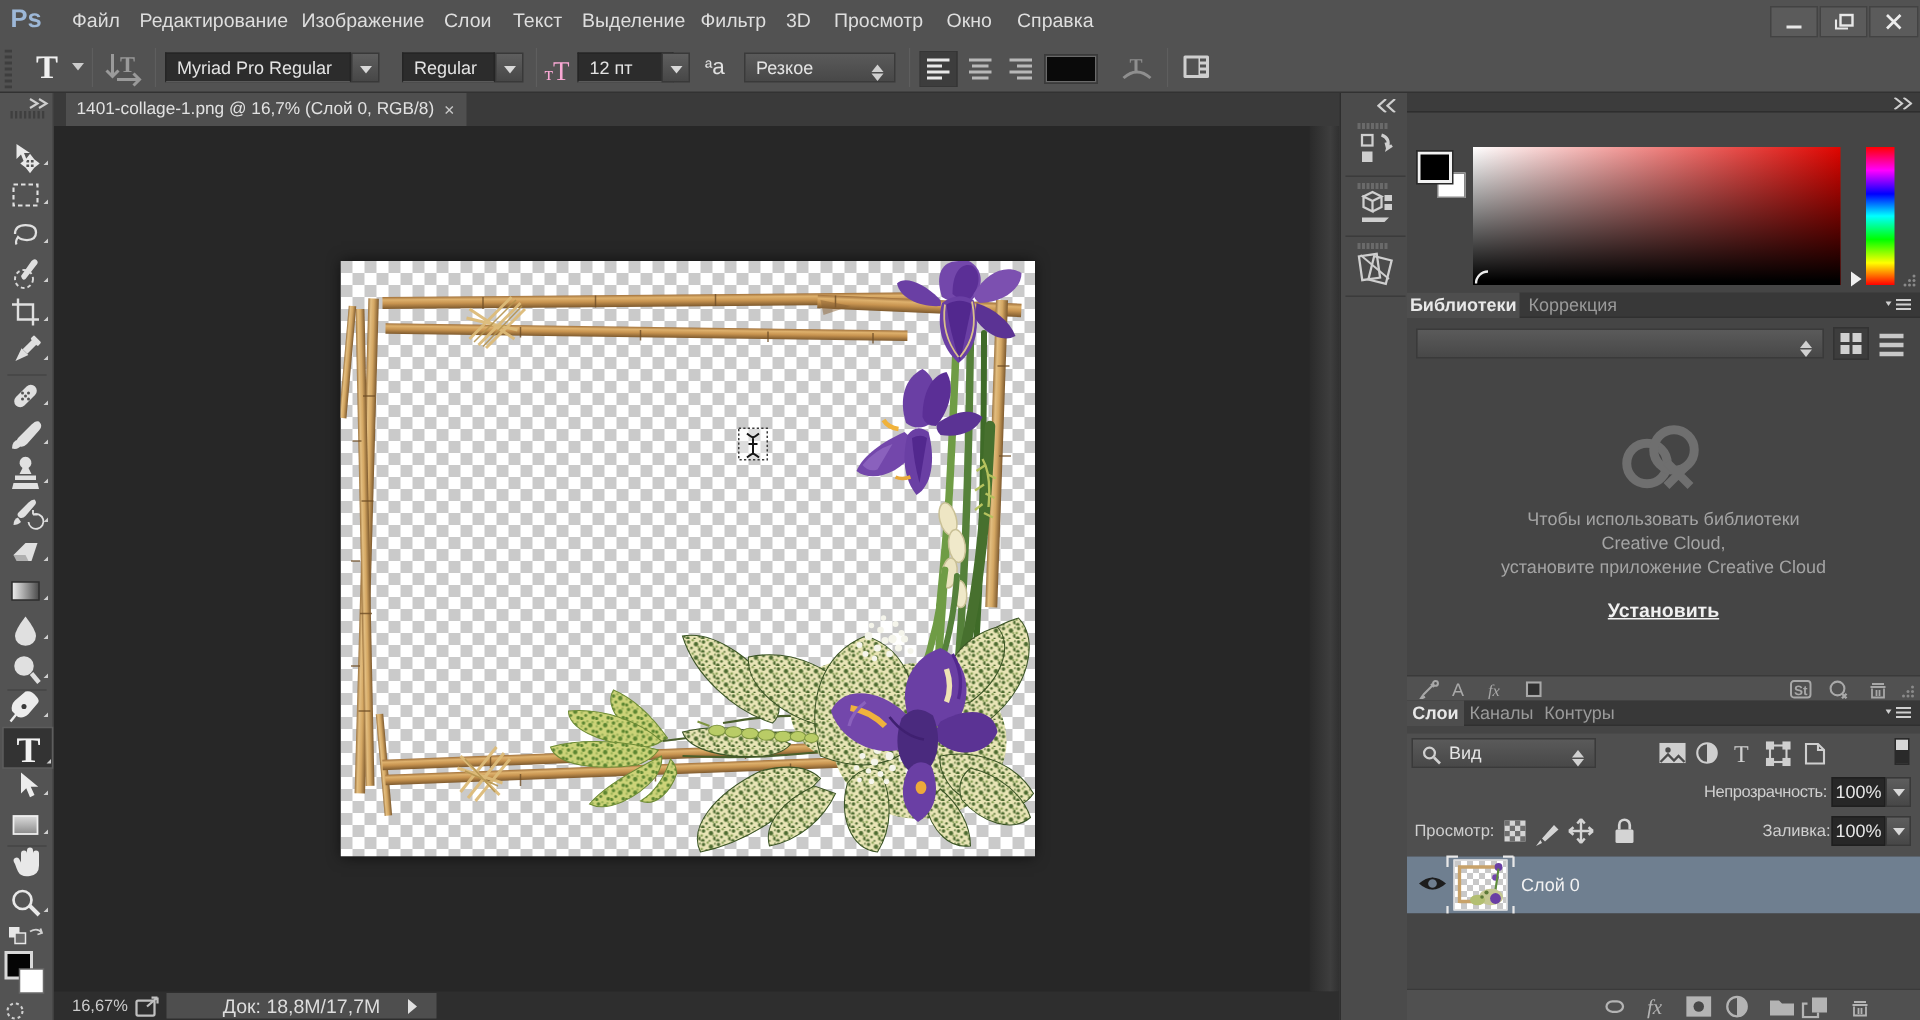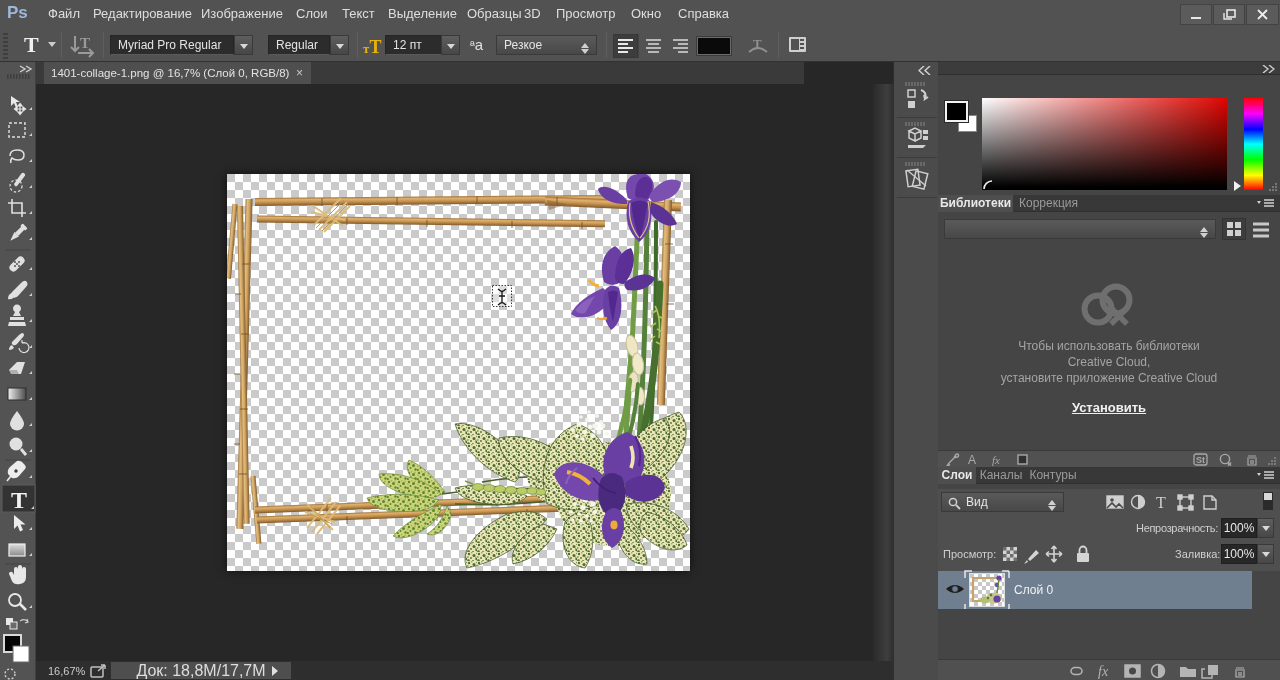--- a/index.html
+++ b/index.html
@@ -16,58 +16,58 @@
 .sep{top:3px;width:1px;height:26px;background:#3e3e3e;border-right:1px solid #5e5e5e;}
 .field{background:#2c2c2c;border:1px solid #252525;border-bottom-color:#5a5a5a;color:#e4e4e4;font-size:12px;line-height:18px;padding-left:7px;height:20px;}
 .dropbtn{width:19px;height:20px;background:linear-gradient(#5e5e5e,#474747);border:1px solid #393939;}
 .dropbtn:after{content:"";position:absolute;left:5px;top:8px;border:4px solid transparent;border-top:5px solid #d8d8d8;}
 .combo{height:20px;background:linear-gradient(#5a5a5a,#484848);border:1px solid #3a3a3a;color:#e4e4e4;font-size:12px;line-height:18px;padding-left:7px;}
 .updown:before{content:"";position:absolute;right:7px;top:3px;border:4px solid transparent;border-bottom:5px solid #d0d0d0;}
 .updown:after{content:"";position:absolute;right:7px;top:13px;border:4px solid transparent;border-top:5px solid #d0d0d0;}
 
 #toolbar{left:0;top:62px;width:36px;height:618px;background:#535353;border-right:1px solid #404040;}
 
-#tabstrip{left:36px;top:62px;width:768px;height:22px;background:#3a3a3a;}
+#tabstrip{left:36px;top:62px;width:857px;height:22px;background:#3a3a3a;}
 #tab{left:8px;top:0px;width:267px;height:22px;background:#4f4f4f;color:#e2e2e2;font-size:11.5px;line-height:22px;padding-left:7px;}
 #tab .x{position:absolute;right:8px;top:0;color:#c8c8c8;font-size:12px;}
 
 #canvas{left:36px;top:84px;width:837px;height:577px;background:#272727;overflow:hidden;}
 #vscroll{left:873px;top:84px;width:20px;height:577px;background:linear-gradient(to right,#2a2a2a,#3e3e3e 70%,#303030);}
 #doc{left:191px;top:90px;width:463px;height:397px;box-shadow:0 0 9px rgba(0,0,0,0.6);}
 
 #statusbar{left:36px;top:661px;width:857px;height:19px;background:#2e2e2e;color:#cccccc;font-size:12px;}
-#docbox{left:75px;top:1px;width:180px;height:17px;background:#4e4e4e;color:#dddddd;text-align:center;line-height:17px;font-size:16px;}
+#docbox{left:75px;top:1px;width:180px;height:17px;background:#4e4e4e;color:#dddddd;text-align:center;line-height:17px;font-size:13px;}
 
 #midstrip{left:893px;top:62px;width:45px;height:618px;background:#4b4b4b;border-left:1px solid #2e2e2e;}
 .midbtn{left:3px;width:40px;height:39px;border-bottom:1px solid #3b3b3b;}
 
 #rightcol{left:938px;top:62px;width:342px;height:618px;background:#454545;}
 .ptabs{left:0;width:342px;height:17px;background:#383838;border-bottom:1px solid #303030;}
 .ptab{position:absolute;top:0;height:17px;line-height:17px;font-size:12px;color:#9a9a9a;text-align:center;}
 .ptab.on{font-weight:bold;}
 .ptab.on{background:#4e4e4e;color:#e8e8e8;}
 .pmenu{position:absolute;right:5px;top:4px;width:18px;height:9px;}
 .rowlbl{color:#cfcfcf;font-size:12px;text-align:right;}
 .valbox{background:#272727;border:1px solid #1f1f1f;color:#e8e8e8;font-size:12px;text-align:center;}
 .vbtn{width:17px;background:linear-gradient(#5e5e5e,#474747);border:1px solid #393939;}
 .vbtn:after{content:"";position:absolute;left:4px;top:7px;border:4px solid transparent;border-top:5px solid #d8d8d8;}
-#layerrow{left:0;top:509px;width:314px;height:38px;background:#6f7f90;}
+#layerrow{left:0;top:509px;width:342px;height:38px;background:#6f7f90;}
 </style></head>
 <body>
 <div id="app">
 
   <div id="menubar" class="abs">
     <div id="pslogo" class="abs">Ps</div>
     <div class="menu abs" style="left:48px">Файл</div>
     <div class="menu abs" style="left:93px">Редактирование</div>
     <div class="menu abs" style="left:201px">Изображение</div>
     <div class="menu abs" style="left:296px">Слои</div>
     <div class="menu abs" style="left:342px">Текст</div>
     <div class="menu abs" style="left:388px">Выделение</div>
-    <div class="menu abs" style="left:467px">Образцы</div>
+    <div class="menu abs" style="left:467px">Фильтр</div>
     <div class="menu abs" style="left:524px">3D</div>
     <div class="menu abs" style="left:556px">Просмотр</div>
     <div class="menu abs" style="left:631px">Окно</div>
     <div class="menu abs" style="left:678px">Справка</div>
     <div class="winbtn abs" style="left:1180px"><svg width="30" height="19">
           <rect x="10" y="12" width="10" height="2" fill="#e8e8e8"></rect>
         </svg></div>
     <div class="winbtn abs" style="left:1213px"><svg width="30" height="19">
           <g fill="none" stroke="#e8e8e8" stroke-width="1.6">
             <rect x="13" y="5" width="8" height="7"></rect>
@@ -100,21 +100,21 @@
           <path d="M8,20 h14 m-3,-4 l4,4 l-4,4"></path>
         </g>
         <text x="10" y="15" font-family="Liberation Serif" font-size="15" font-weight="bold" fill="#9a9a9a">T</text>
       </svg>
     <div class="sep abs" style="left:103px"></div>
     <div class="field abs" style="left:110px;top:6px;width:124px;">Myriad Pro Regular</div>
     <div class="dropbtn abs" style="left:234px;top:6px;"></div>
     <div class="field abs" style="left:268px;top:6px;width:62px;">Regular</div>
     <div class="dropbtn abs" style="left:330px;top:6px;"></div>
     <div class="sep abs" style="left:357px"></div>
-    <div class="abs" style="left:363px;top:8px;font-family:'Liberation Serif',serif;font-size:13px;font-weight:bold;color:#eab308;">т<span style="font-size:18px">Т</span></div>
+    <div class="abs" style="left:363px;top:8px;font-family:'Liberation Serif',serif;font-size:13px;font-weight:normal;color:#f9a8d4;">т<span style="font-size:18px">Т</span></div>
     <div class="field abs" style="left:385px;top:6px;width:64px;">12 пт</div>
     <div class="dropbtn abs" style="left:441px;top:6px;"></div>
     <div class="abs" style="left:470px;top:7px;font-size:13px;color:#e0e0e0;">ª<span style="font-size:15px">a</span></div>
     <div class="combo updown abs" style="left:496px;top:6px;width:101px;">Резкое</div>
     <div class="sep abs" style="left:606px"></div>
     <svg class="abs" style="left:613px;top:5px" width="80" height="24">
       <rect x="0" y="0" width="25" height="24" fill="#3d3d3d" stroke="#343434"></rect>
       <g stroke="#e8e8e8" stroke-width="2">
           <path d="M5,6 h15 M5,10 h10 M5,14 h15 M5,18 h10"></path>
         </g>

